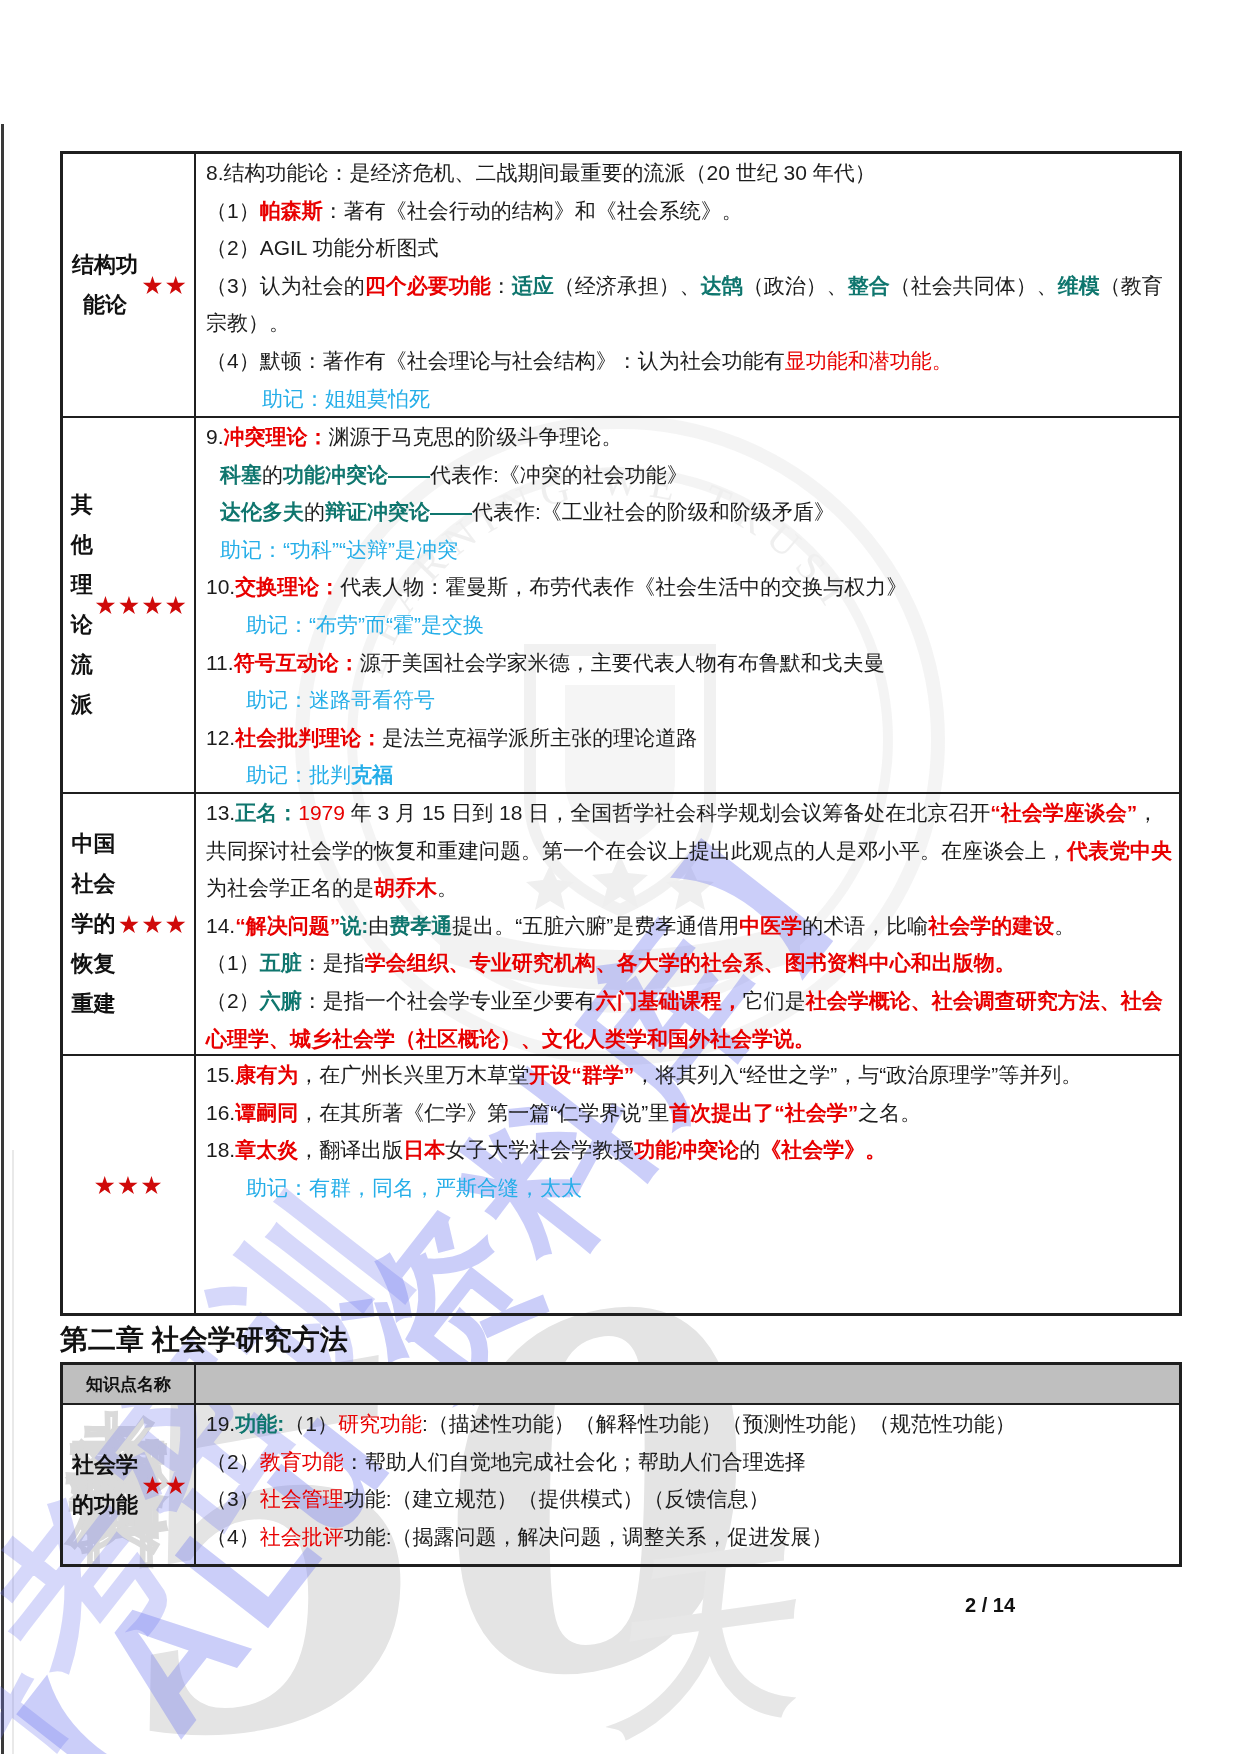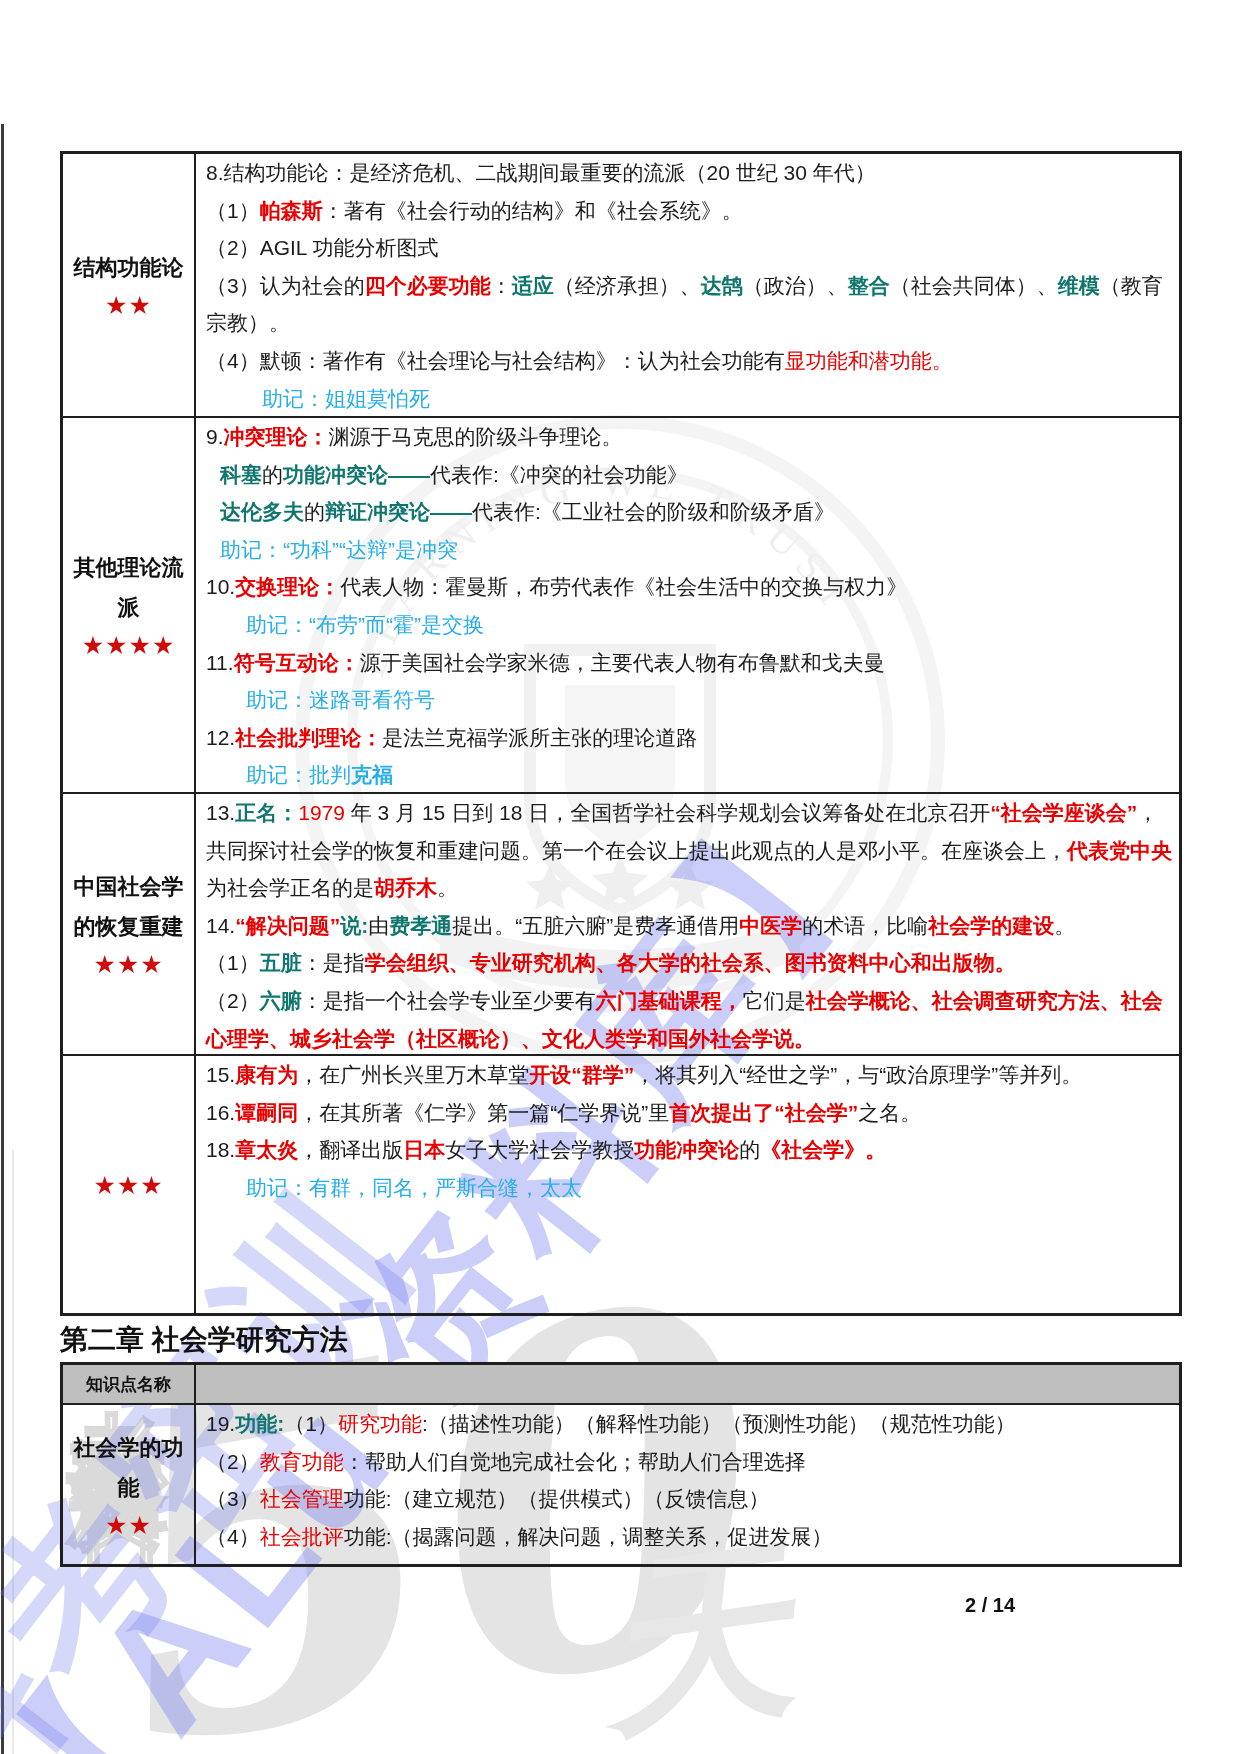--- a/index.html
+++ b/index.html
@@ -49,21 +49,21 @@
   #table2{top:1362px;}
   .trow{display:flex;box-sizing:border-box;overflow:hidden;}
   .trow + .trow{border-top:2px solid #1f1f1f;}
   #table1 .trow:nth-child(1){height:262px;}
   #table1 .trow:nth-child(2){height:376px;}
   #table1 .trow:nth-child(3){height:262px;}
   #table1 .trow:nth-child(4){height:259px;}
   #table2 .trow{height:159px;}
   .tlabel{
     width:133px;flex:0 0 133px;border-right:2px solid #1f1f1f;box-sizing:border-box;
-    display:flex;flex-direction:column;align-items:center;justify-content:center;
+    display:flex;flex-direction:row;align-items:center;justify-content:center;
     text-align:center;padding:4px 6px;
   }
   .tlabel .lbl{font-size:22px;font-weight:bold;line-height:40px;color:#111;}
   .tlabel .stars{font-size:25px;color:#cf0a0a;letter-spacing:1px;line-height:34px;}
   .tcontent{flex:1;box-sizing:border-box;padding:0 4px 0 10px;overflow:hidden;}
   .para{font-size:21px;line-height:37.6px;margin:0;color:#1c1c1c;}
   .ind0{padding-left:0;}
   .ind1{padding-left:14px;}
   .ind2{padding-left:40px;}
   .ind3{padding-left:56px;}

